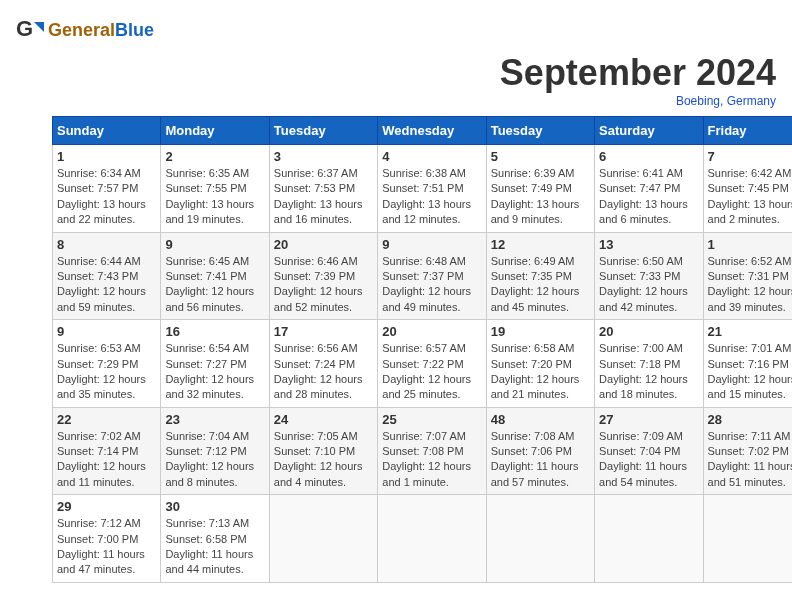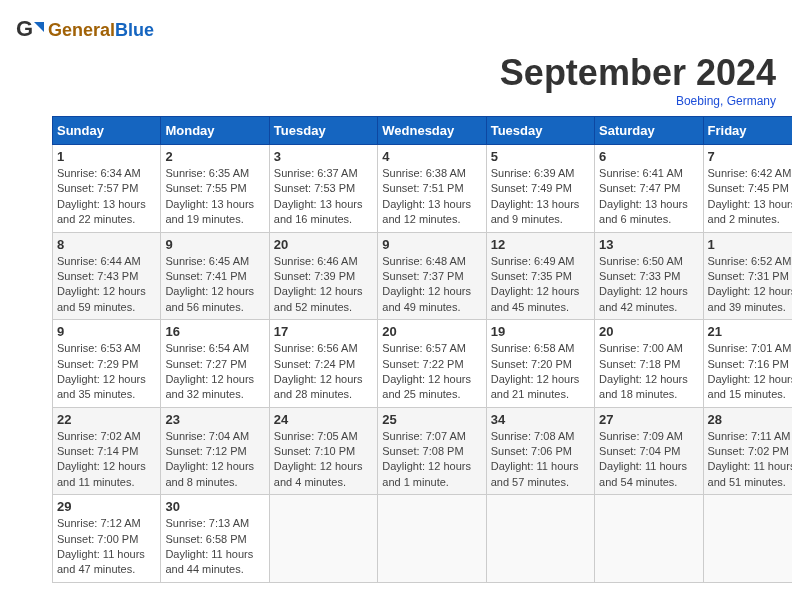--- a/index.html
+++ b/index.html
@@ -198,21 +198,21 @@
         </td>
         <td>
           <span class="day-number">24</span>
           <div class="day-info">Sunrise: 7:05 AM<br>Sunset: 7:10 PM<br>Daylight: 12 hours and 4 minutes.</div>
         </td>
         <td>
           <span class="day-number">25</span>
           <div class="day-info">Sunrise: 7:07 AM<br>Sunset: 7:08 PM<br>Daylight: 12 hours and 1 minute.</div>
         </td>
         <td>
-          <span class="day-number">34</span>
+          <span class="day-number">48</span>
           <div class="day-info">Sunrise: 7:08 AM<br>Sunset: 7:06 PM<br>Daylight: 11 hours and 57 minutes.</div>
         </td>
         <td>
           <span class="day-number">27</span>
           <div class="day-info">Sunrise: 7:09 AM<br>Sunset: 7:04 PM<br>Daylight: 11 hours and 54 minutes.</div>
         </td>
         <td>
           <span class="day-number">28</span>
           <div class="day-info">Sunrise: 7:11 AM<br>Sunset: 7:02 PM<br>Daylight: 11 hours and 51 minutes.</div>
         </td>

